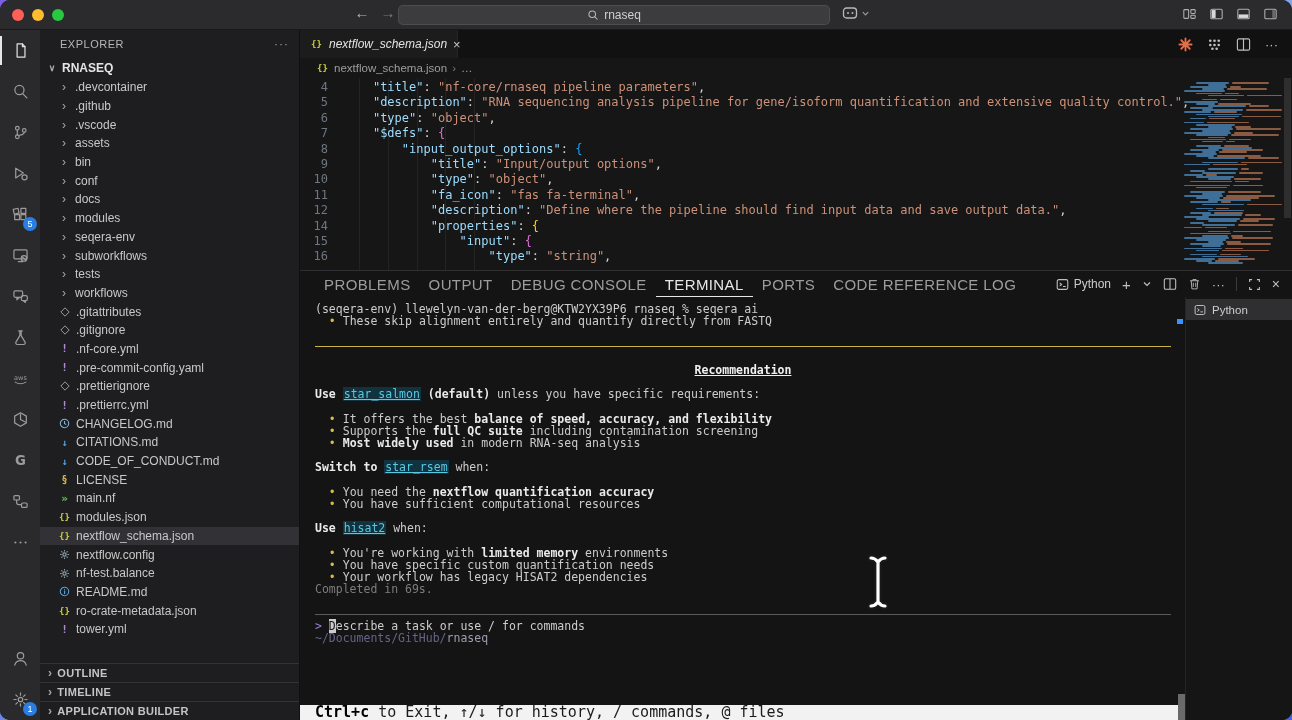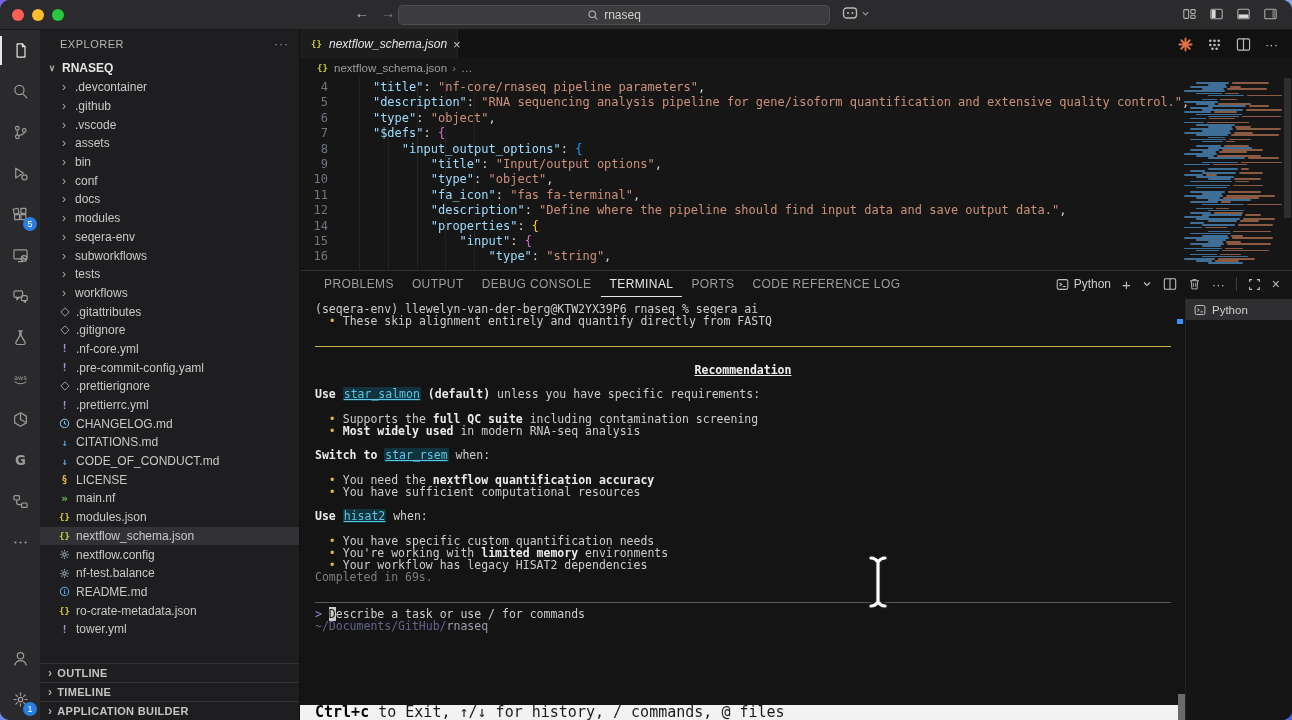--- a/index.html
+++ b/index.html
@@ -76,21 +76,21 @@
   .guide { position:absolute; top:0; bottom:0; width:1px; background:rgba(255,255,255,.06); }
   .minimap { position:absolute; right:10px; top:2px; width:100px; }
   .mm-row { height:2.1px; display:flex; gap:3px; }
   .mm-row i { height:1.6px; display:block; border-radius:1px; }
   .vscroll { position:absolute; right:0; top:0; width:9px; bottom:0; }
   .vscroll .thumb { position:absolute; top:0; left:1px; width:7px; height:140px; background:rgba(121,121,121,.25); }
 
   
   .panel { flex:1; border-top:1px solid #2f2f32; background:#141415; display:flex; flex-direction:column; min-height:0; }
   .panel-header { height:26px; display:flex; align-items:center; flex:none; padding-left:15px; }
-  .p-tab { font-size:12px; letter-spacing:.4px; color:#9d9d9d; padding:0 9px; height:100%; display:flex; align-items:center; }
+  .p-tab { font-size:15px; letter-spacing:.4px; color:#9d9d9d; padding:0 9px; height:100%; display:flex; align-items:center; }
   .p-tab.active { color:#e7e7e7; box-shadow:inset 0 -1px 0 #e7e7e7; }
   .p-actions { margin-left:auto; display:flex; align-items:center; gap:11px; padding-right:12px; color:#c0c0c0; font-size:12px; }
   .p-actions .label { display:flex; align-items:center; gap:5px; font-size:12px; color:#cccccc; }
   .p-sep { width:1px; height:14px; background:#3c3c3e; }
   .glyph { font-size:13px; line-height:1; color:#c0c0c0; }
 
   .panel-body { flex:1; display:flex; min-height:0; }
   .term { flex:1; position:relative; padding:6px 14px 0 15px; overflow:hidden;
     font-family:"DejaVu Sans Mono", monospace; font-size:11.5px; color:#cccccc; }
   .t-line { height:12.2px; line-height:12.2px; white-space:pre; }
@@ -892,32 +892,33 @@
             <div id="term-lines">
                 <div class="t-line"><span class="pl">(seqera-env) llewelyn-van-der-berg@KTW2YX39P6 rnaseq % seqera ai</span></div>
                 <div class="t-line"><span class="pl">  </span><span class="bul">•</span><span class="pl"> These skip alignment entirely and quantify directly from FASTQ</span></div>
                 <div class="t-line">&nbsp;</div>
                 <div class="rule yellow"></div>
                 <div class="t-line">&nbsp;</div>
                 <div class="t-line center"><span class="ttl">Recommendation</span></div>
                 <div class="t-line">&nbsp;</div>
                 <div class="t-line"><span class="b">Use </span><span class="chip">star_salmon</span><span class="pl"> </span><span class="b">(default)</span><span class="pl"> unless you have specific requirements:</span></div>
                 <div class="t-line">&nbsp;</div>
+                <div class="t-line"><span class="pl">  </span><span class="bul">•</span><span class="pl"> It offers the best </span><span class="b">balance of speed, accuracy, and flexibility</span></div>
                 <div class="t-line"><span class="pl">  </span><span class="bul">•</span><span class="pl"> Supports the </span><span class="b">full QC suite</span><span class="pl"> including contamination screening</span></div>
                 <div class="t-line"><span class="pl">  </span><span class="bul">•</span><span class="pl"> </span><span class="b">Most widely used</span><span class="pl"> in modern RNA-seq analysis</span></div>
                 <div class="t-line">&nbsp;</div>
                 <div class="t-line"><span class="b">Switch to </span><span class="chip">star_rsem</span><span class="pl"> when:</span></div>
                 <div class="t-line">&nbsp;</div>
                 <div class="t-line"><span class="pl">  </span><span class="bul">•</span><span class="pl"> You need the </span><span class="b">nextflow quantification accuracy</span></div>
                 <div class="t-line"><span class="pl">  </span><span class="bul">•</span><span class="pl"> You have sufficient computational resources</span></div>
                 <div class="t-line">&nbsp;</div>
                 <div class="t-line"><span class="b">Use </span><span class="chip">hisat2</span><span class="pl"> when:</span></div>
                 <div class="t-line">&nbsp;</div>
+                <div class="t-line"><span class="pl">  </span><span class="bul">•</span><span class="pl"> You're working with </span><span class="b">limited memory</span><span class="pl"> environments</span></div>
                 <div class="t-line"><span class="pl">  </span><span class="bul">•</span><span class="pl"> You have specific custom quantification needs</span></div>
-                <div class="t-line"><span class="pl">  </span><span class="bul">•</span><span class="pl"> You're working with </span><span class="b">limited memory</span><span class="pl"> environments</span></div>
                 <div class="t-line"><span class="pl">  </span><span class="bul">•</span><span class="pl"> Your workflow has legacy HISAT2 dependencies</span></div>
                 <div class="t-line"><span class="dim">Completed in 69s.</span></div>
                 <div class="t-line">&nbsp;</div>
                 <div class="rule grey"></div>
                 <div class="t-line"><span class="prompt">&gt; </span><span class="cursor">D</span><span class="pl">escribe a task or use / for commands</span></div>
                 <div class="t-line"><span class="path">~/Documents/GitHub/</span><span class="path2">rnaseq</span></div>
               </div>
             <div class="hintbar"><span class="b" style="color:#000;">Ctrl+c</span><span> to Exit, ↑/↓ for history, / commands, @ files</span></div>
             <div class="term-scroll-thumb"></div>
             <div class="term-marker"></div>

